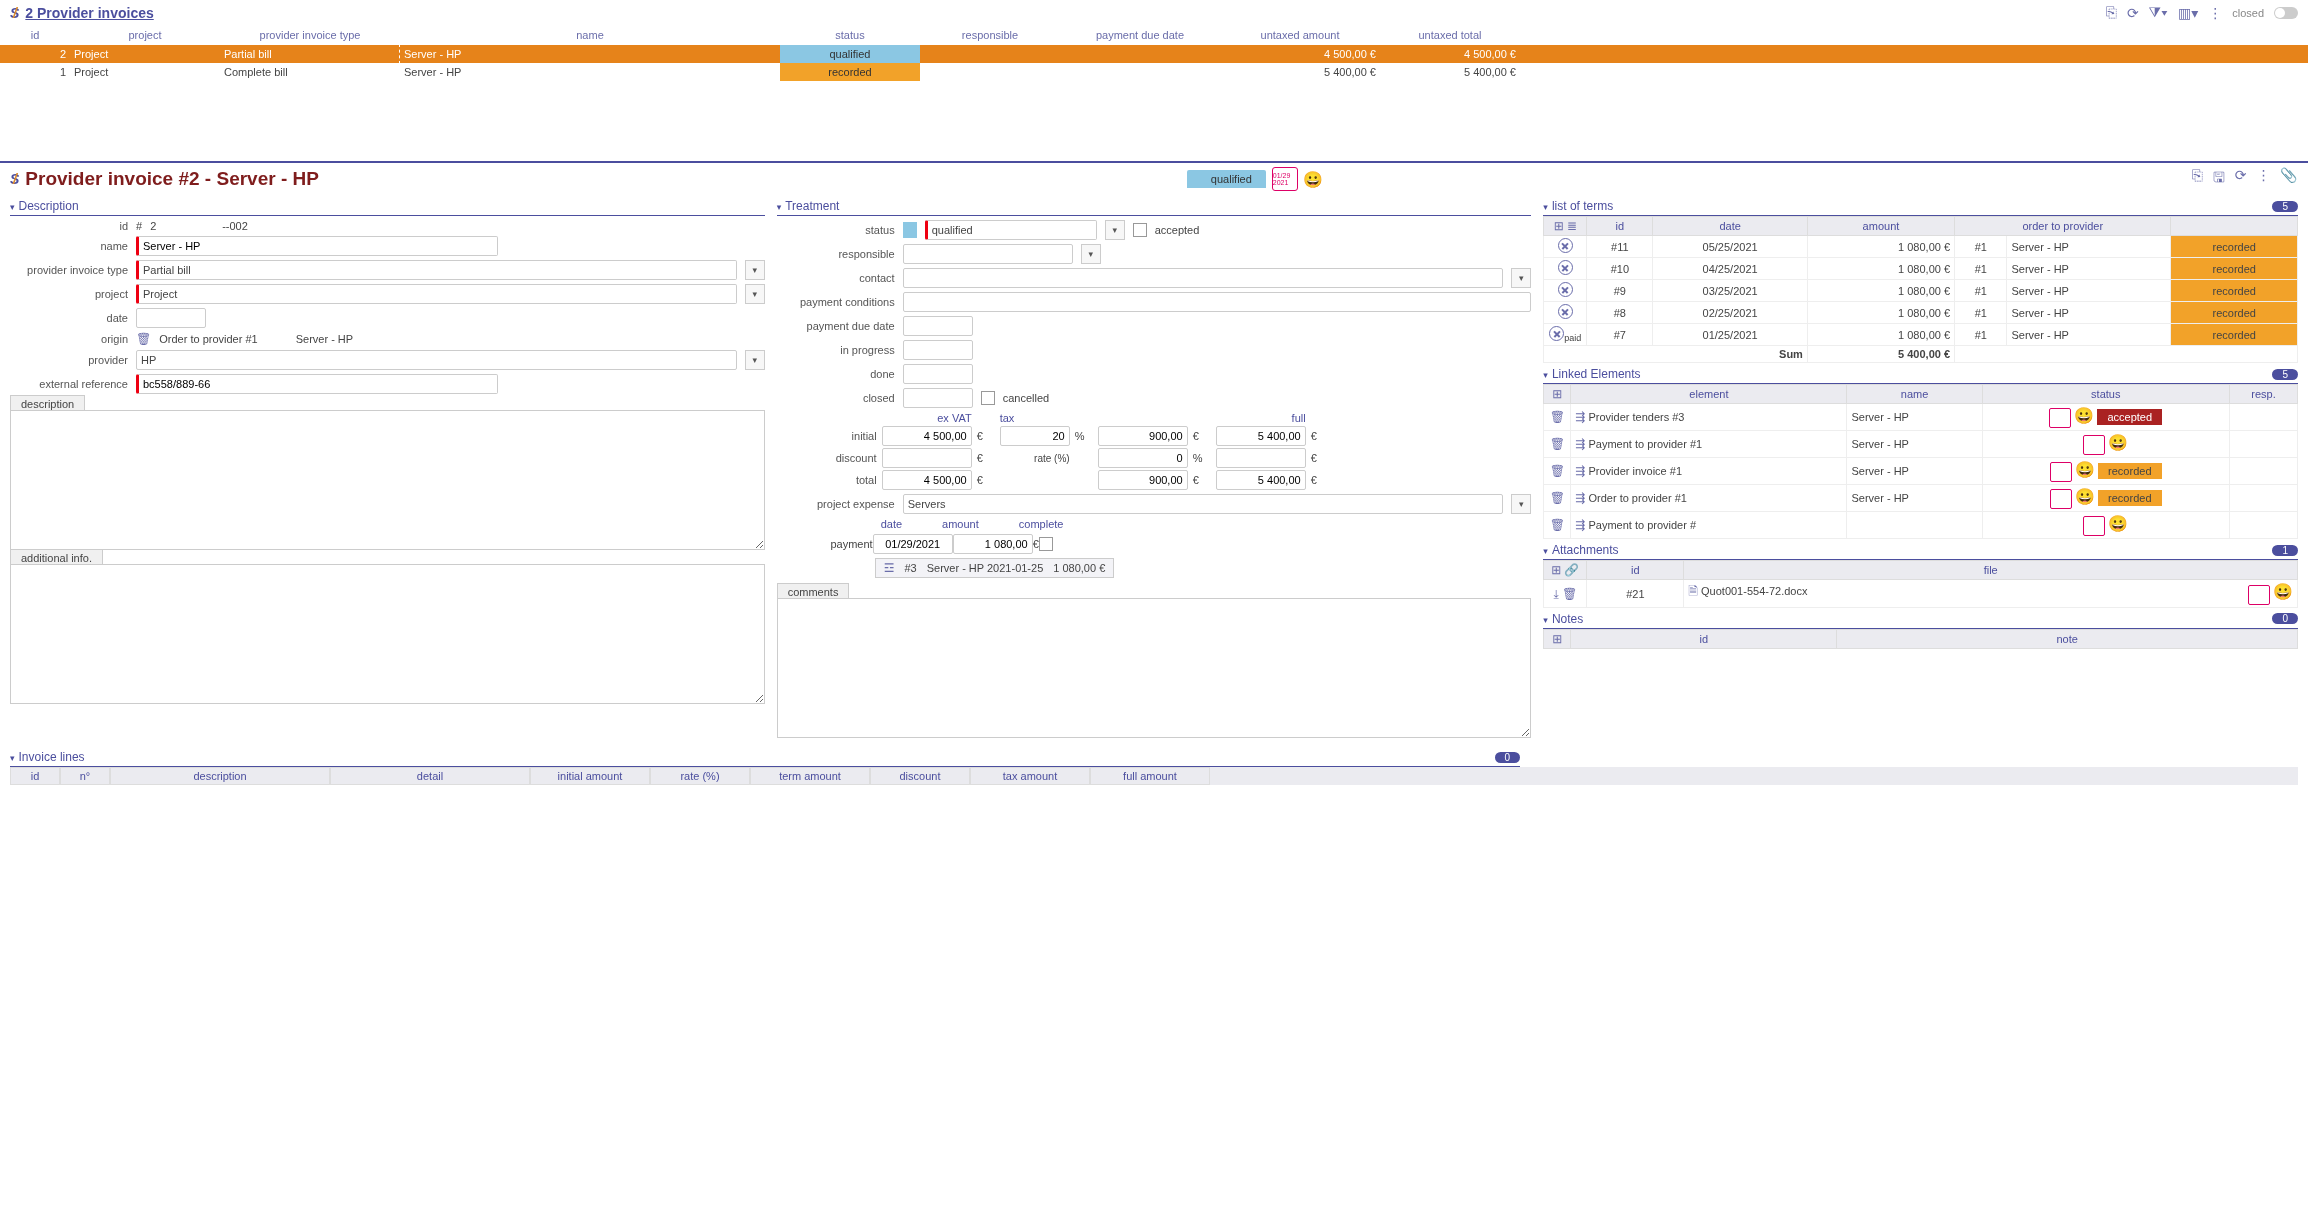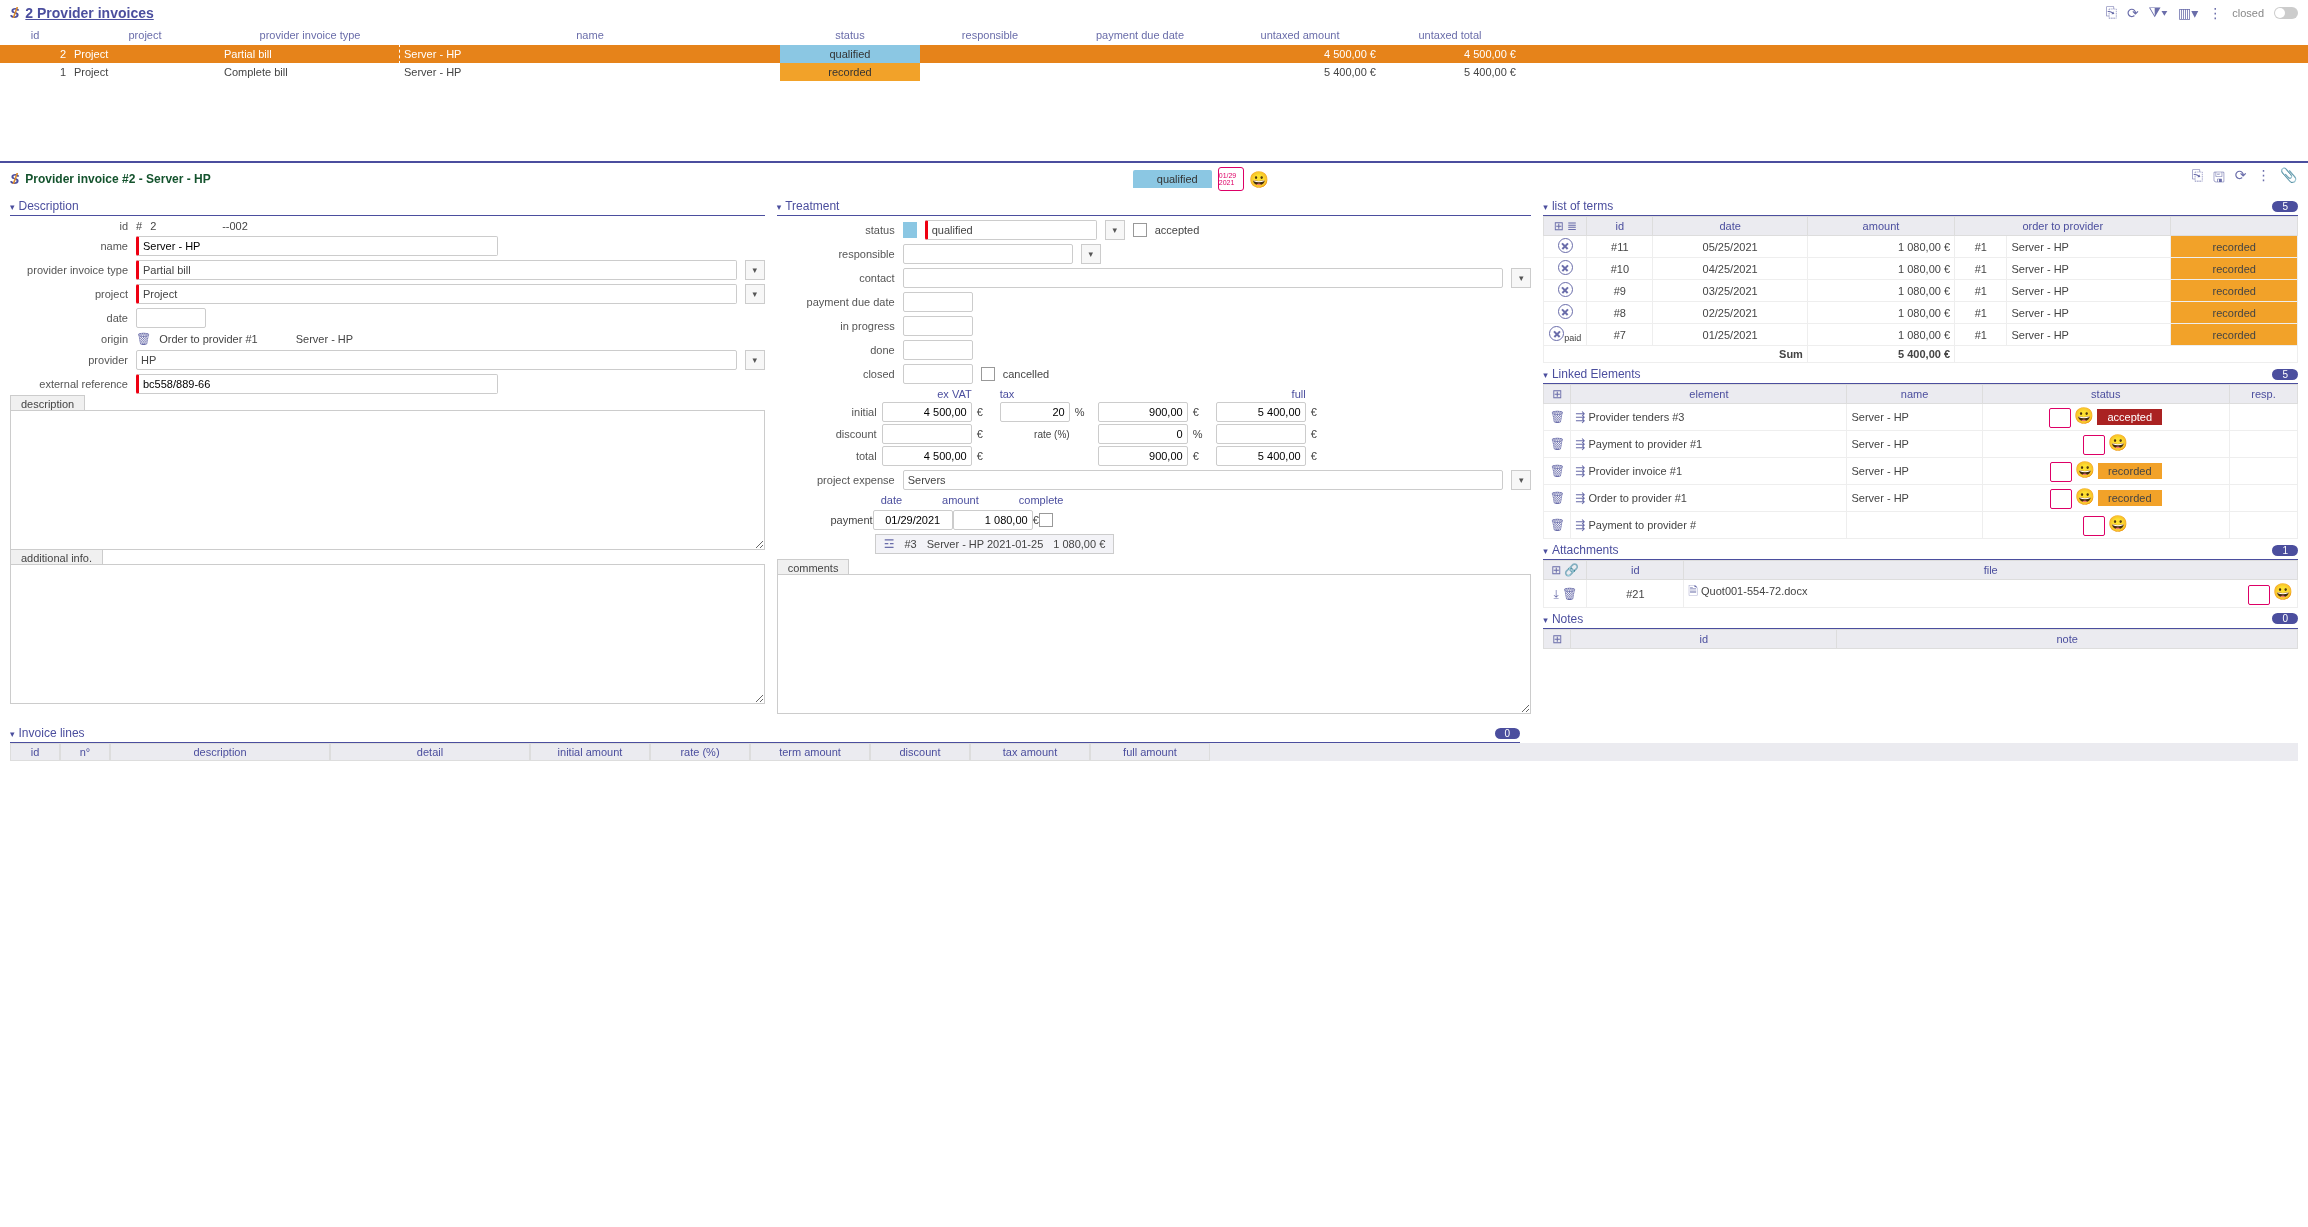--- a/index.html
+++ b/index.html
@@ -109,23 +109,23 @@
   background: #4b4e9e;
   margin-top: 80px;
 }
 
 .detail-bar {
   display: flex;
   align-items: center;
   padding: 4px 10px;
 }
 .detail-title {
-  font-size: 12px;
+  font-size: 19px;
   font-weight: bold;
-  color: #14532d;
+  color: #7f1d1d;
 }
 .detail-center {
   flex: 1;
   display: flex;
   justify-content: center;
   gap: 6px;
   align-items: center;
 }
 .badge-qualified {
   background: #8bc7e3;
@@ -440,20 +440,24 @@
         <label>responsible</label>
         <div class="inp" style="width:160px;"></div>
         <span class="sel-btn">▾</span>
       </div>
     <div class="form-row">
         <label>contact</label>
         <div class="inp inp-xl"></div>
         <span class="sel-btn">▾</span>
       </div>
     <div class="form-row">
+        <label>payment conditions</label>
+        <input class="inp inp-xl" style="">
+      </div>
+    <div class="form-row">
         <label>payment due date</label>
         <input class="inp inp-sm" style="">
       </div>
     <div class="form-row">
         <label>in progress</label>
         <input class="inp inp-sm" style="">
       </div>
     <div class="form-row">
         <label>done</label>
         <input class="inp inp-sm" style="">

